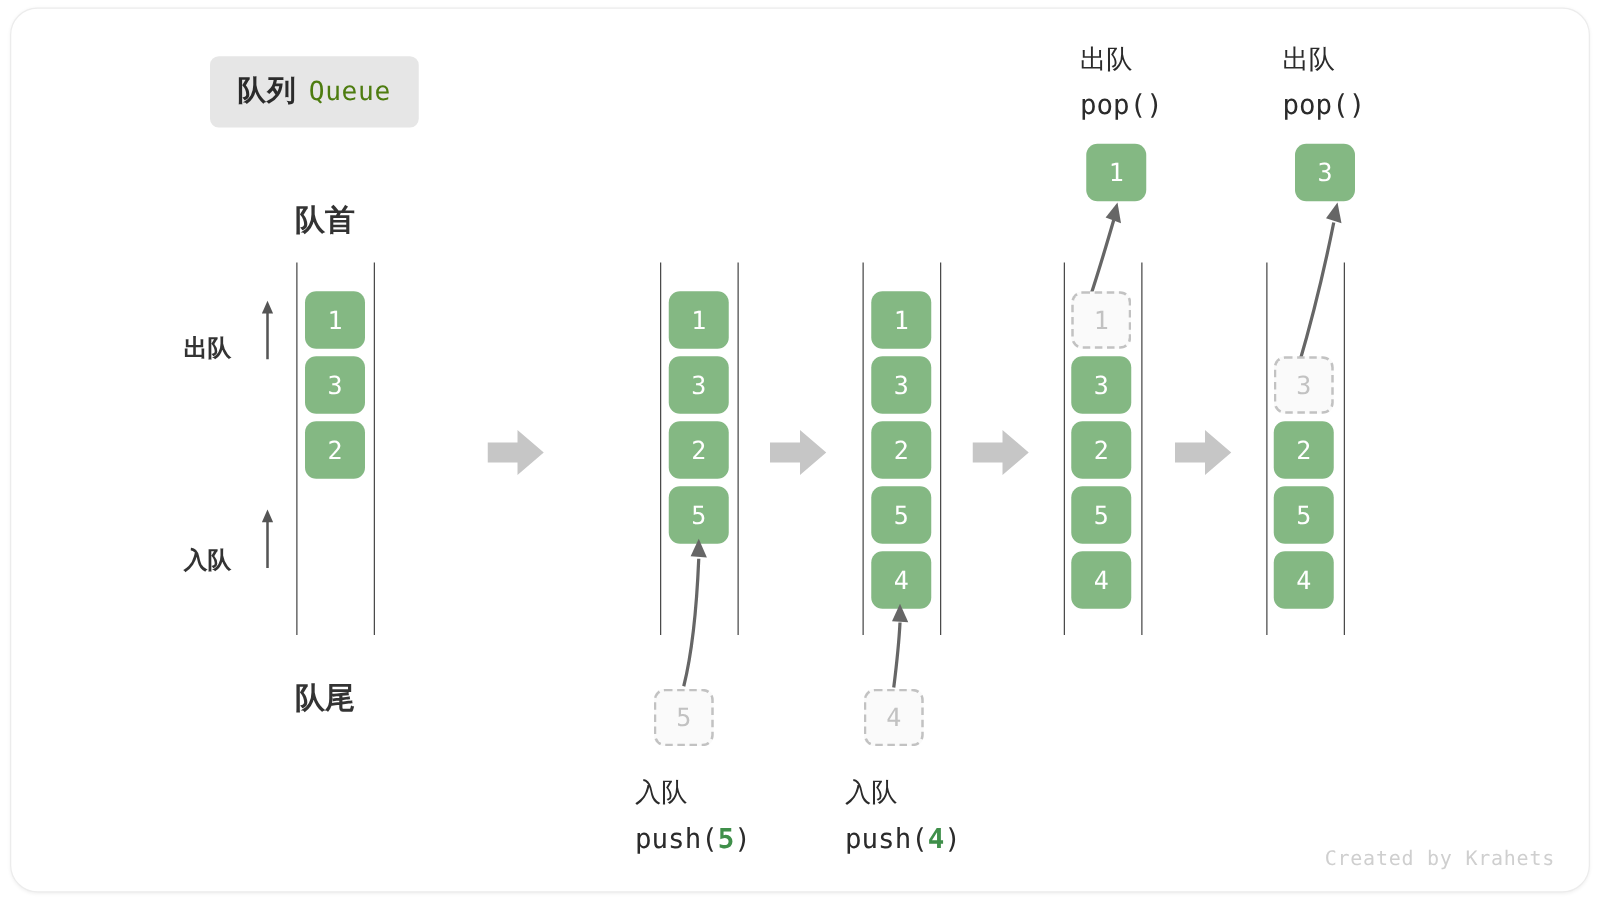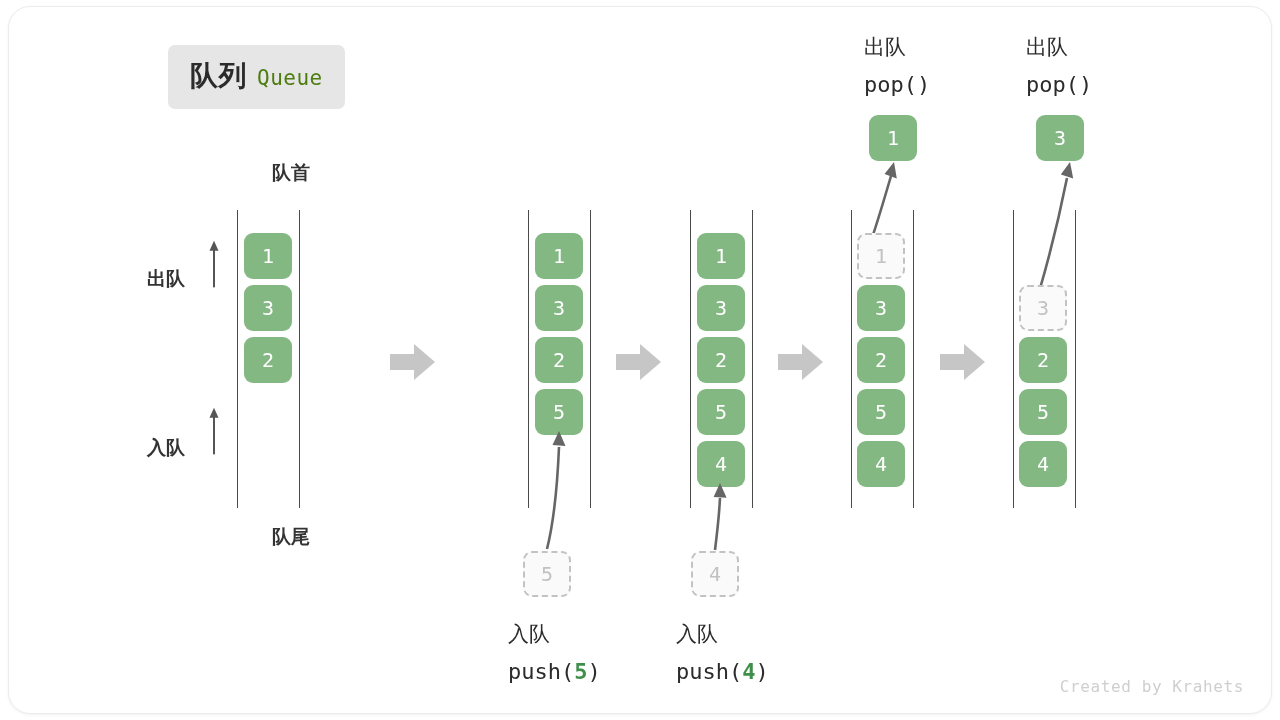--- a/index.html
+++ b/index.html
@@ -39,44 +39,43 @@
     top: 45px;
     padding: 12px 22px 14px 22px;
     background: #e6e6e6;
     border-radius: 7px;
     display: flex;
     align-items: baseline;
     gap: 10px;
     white-space: nowrap;
   }
   .title-cn {
-    font-size: 28px;
+    font-size: 23px;
     font-weight: 700;
     color: #2b2b2b;
     letter-spacing: 0.5px;
     text-align: center;
   }
   .title-en {
     font-family: "DejaVu Sans Mono", "Liberation Mono", monospace;
     font-size: 21px;
     color: #4d7c0f;
     letter-spacing: 0.5px;
   }
 
   
   .cn-bold {
     position: absolute;
-    font-size: 19px;
+    font-size: 24px;
     font-weight: 700;
     color: #333333;
     white-space: nowrap;
-    margin-left: 36px;
   }
   .head-label { left: 236px; top: 160px; }
-  .tail-label { left: 236px; top: 524px; }
+  .tail-label { left: 236px; top: 542px; }
 
   
   .side-label {
     position: absolute;
     font-size: 19px;
     font-weight: 700;
     color: #333333;
     white-space: nowrap;
   }
   .side-dequeue { left: 147px; top: 266px; }

